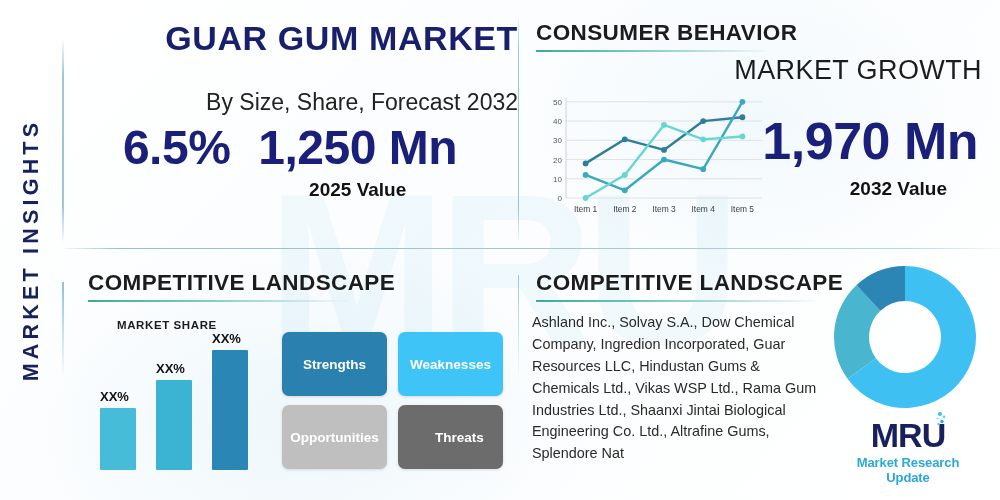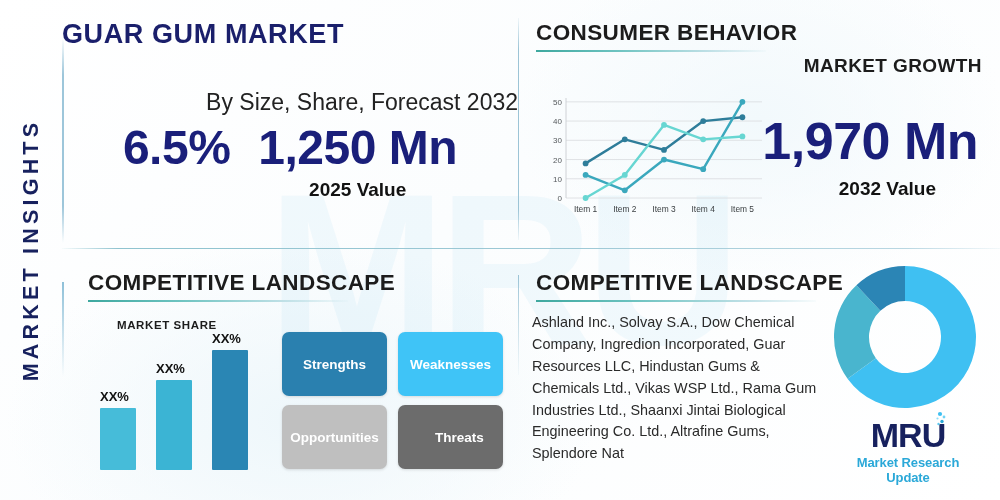--- a/index.html
+++ b/index.html
@@ -102,22 +102,22 @@
     background:linear-gradient(to right,#3ea89f 0%, #6dc3c0 35%, #bfe0e6 75%, rgba(200,230,236,0.1) 100%);
     margin-top:4px;
   }
 
   
   .q1 { position:absolute; left:62px; top:0; width:456px; height:248px; }
   .main-title {
     position:absolute;
     left:0; top:19px;
     width:456px;
-    text-align:left;
-    font-size:27px;
+    text-align:right;
+    font-size:34px;
     font-weight:bold;
     letter-spacing:0.6px;
     color:#1a1f6b;
     font-family:"Liberation Sans", sans-serif;
   }
   .subtitle {
     position:absolute;
     left:0; top:89px;
     width:456px;
     text-align:right;
@@ -152,41 +152,41 @@
     font-family:"Liberation Sans", sans-serif;
     white-space:nowrap;
   }
 
   
   .q2 { position:absolute; left:520px; top:0; width:480px; height:248px; }
   .q2-head { position:absolute; left:16px; top:20px; width:230px; }
   .growth-title {
     position:absolute;
     right:18px; top:55px;
-    font-size:19px;
-    font-weight:bold;
+    font-size:27px;
+    font-weight:normal;
     color:#1c1c1c;
     letter-spacing:0.4px;
     font-family:"Liberation Sans", sans-serif;
     white-space:nowrap;
   }
   .growth-value {
     position:absolute;
     right:22px; top:115px;
     font-size:52px;
     font-weight:bold;
     color:#1a1f7a;
     letter-spacing:-0.5px;
     line-height:1;
     font-family:"Liberation Sans", sans-serif;
     white-space:nowrap;
   }
   .growth-label {
     position:absolute;
-    right:64px; top:178px;
+    right:53px; top:178px;
     font-size:19px;
     font-weight:bold;
     color:#121212;
     font-family:"Liberation Sans", sans-serif;
     white-space:nowrap;
   }
 
   
   .linechart { position:absolute; left:20px; top:90px; width:230px; height:130px; }
 

